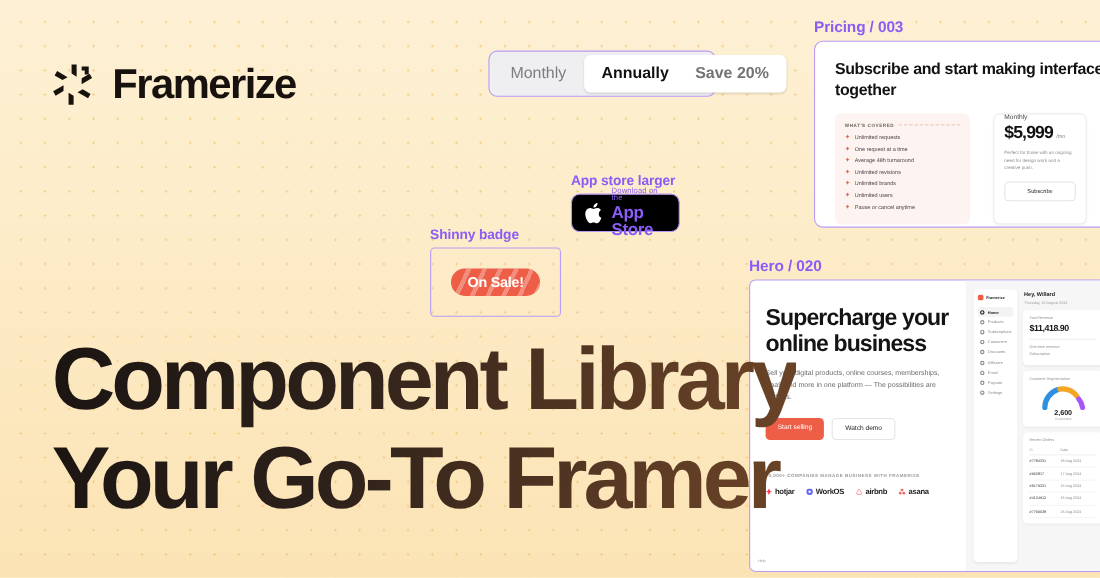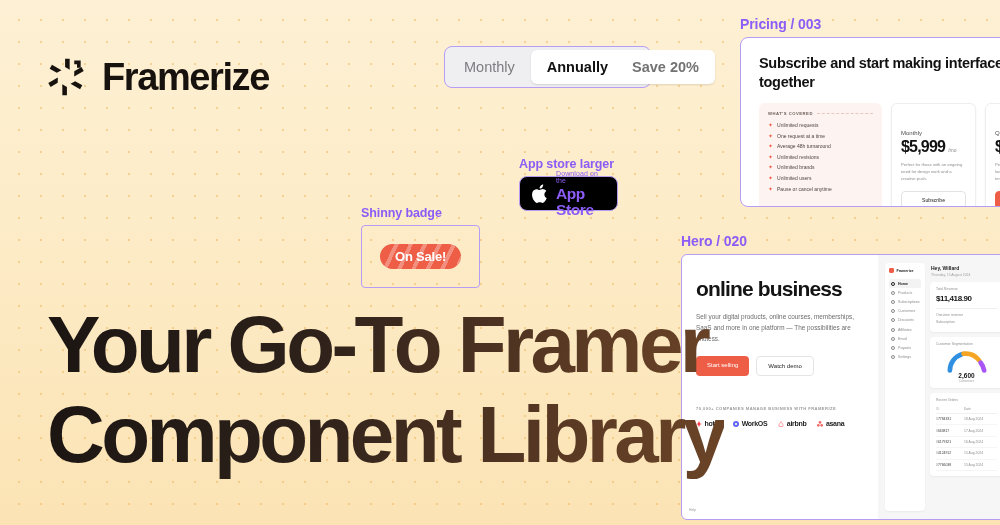--- a/index.html
+++ b/index.html
@@ -70,21 +70,21 @@
     background: #000; border-radius: 8px; width: 99px; height: 35px;
     display: flex; align-items: center; gap: 7px; padding: 0 10px;
     border: 1.5px solid #b79cf4;
   }
   .apple { width: 19px; height: 22px; flex: 0 0 auto; }
   .store-txt { color: #8b5cf6; line-height: 1; }
   .store-top { font-size: 7px; letter-spacing: .1px; display: block; margin-bottom: 2px; }
   .store-bot { font-size: 15.5px; font-weight: 700; letter-spacing: -.4px; display: block; }
 
   
-  .shiny-wrap { position: absolute; left: 361px; top: 206px; }
+  .shiny-wrap { position: absolute; left: 391px; top: 206px; }
   .shiny-box { padding: 18px; display: inline-block; }
   .shiny-pill {
     position: relative; overflow: hidden;
     background: #ee5e46; border-radius: 999px;
     padding: 5px 15px; color: #fff; font-size: 13px; font-weight: 700;
     letter-spacing: -.2px;
   }
   .shiny-pill::before {
     content: ""; position: absolute; inset: 0;
     background: repeating-linear-gradient(115deg,
@@ -114,22 +114,23 @@
     color: #6b5d58; margin-bottom: 6px;
   }
   .pc-feat-head .rule { flex: 1; border-top: 1px dashed #e9c9bc; }
   .pc-feat {
     display: flex; align-items: center; gap: 4px;
     font-size: 5px; color: #4e4340; margin-bottom: 4.6px;
   }
   .pc-star { color: #ee5e46; font-size: 6px; line-height: 1; }
   .pc-plan {
     background: #fff; border: 1px solid #eee; border-radius: 6px;
-    padding: 26px 9px; width: 85px; flex: 0 0 auto;
+    padding: 0 9px; width: 85px; flex: 0 0 auto;
     box-shadow: 0 1px 3px rgba(0,0,0,.05);
+    margin-left: 12px;
   }
   .pc-plan-name { font-size: 6px; color: #4a4a4a; margin-bottom: 3px; }
   .pc-price {
     font-size: 16px; font-weight: 700; color: #111; letter-spacing: -.8px;
     line-height: 1; display: flex; align-items: baseline; gap: 3px;
   }
   .pc-price small { font-size: 5px; font-weight: 400; color: #8a8a8a; letter-spacing: 0; }
   .pc-desc { font-size: 4.2px; color: #8d8d8d; line-height: 1.6; margin: 7px 0 9px; }
   .pc-btn {
     display: block; text-align: center; border-radius: 4px;
@@ -339,20 +340,21 @@
       </div>
     </div>
   </div>
 
   <div class="hero-wrap">
     <div class="frame-label lg">Hero / 020</div>
     <div class="hero-card frame-box">
 
       <div class="hero-left">
         <div class="hero-h1">
+          <div>Supercharge your</div>
           <div>online business</div>
         </div>
         <div class="hero-sub">Sell your digital products, online courses, memberships, SaaS and more in one platform — The possibilities are endless.</div>
         <div class="hero-btns">
           <div class="hero-btn">Start selling</div>
           <div class="hero-btn ghost">Watch demo</div>
         </div>
         <div class="hero-proof">70,000+ COMPANIES MANAGE BUSINESS WITH FRAMERIZE</div>
         <div class="hero-logos">
           <div class="hero-logo">
@@ -485,17 +487,17 @@
           </div>
         </div>
 
         <div class="dash-help">Help</div>
       </div>
 
     </div>
   </div>
 
   <div class="headline">
+    <div>Component Library</div>
     <div>Your Go-To Framer</div>
-    <div>Component Library</div>
   </div>
 
 </div>
 
 </body></html>

